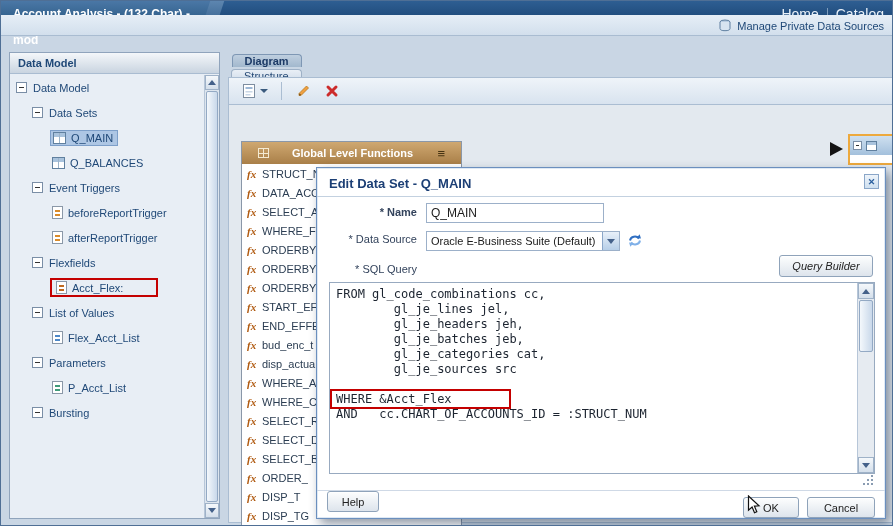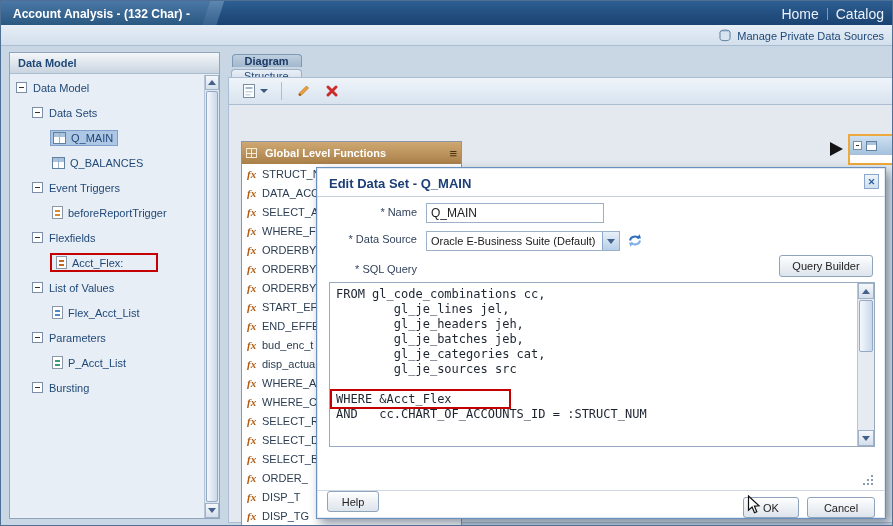--- a/index.html
+++ b/index.html
@@ -14,21 +14,21 @@
     background:linear-gradient(#4a77a6,#27567f); color:#fff; font-size:12px; font-weight:bold;
     line-height:26px; padding-left:12px; }
   .title-tab::after { content:""; position:absolute; right:-7px; top:0; width:14px; height:26px;
     background:linear-gradient(#5d86b0,#335f8a); transform:skewX(-18deg); }
   .top-links { position:absolute; right:10px; top:0; height:26px; display:flex; align-items:center; gap:8px;
     color:#e9f1f9; font-size:14px; }
   .top-links a { color:#e9f1f9; text-decoration:none; cursor:pointer; }
   .vsep { width:1px; height:12px; background:#7d9cbc; }
 
   
-  .subbar { position:absolute; left:0; top:24px; width:893px; height:21px;
+  .subbar { position:absolute; left:0; top:14px; width:893px; height:21px;
     background:linear-gradient(#e6eef6,#d2dfec); border-bottom:1px solid #a9bcd1; }
   .manage-link { position:absolute; right:10px; top:0; height:21px; display:flex; align-items:center; gap:5px;
     color:#1f4877; font-size:11px; cursor:pointer; }
 
   
   .sidebar { position:absolute; left:8px; top:51px; width:211px; height:467px;
     background:#e8eef5; border:1px solid #90a4bc; }
   .sidebar-header { height:21px; background:linear-gradient(#f4f7fa,#c9d4e0);
     border-bottom:1px solid #a9bcd1; color:#1f4877; font-weight:bold; font-size:11px;
     line-height:21px; padding-left:8px; }
@@ -69,21 +69,21 @@
   .tb-btn { display:flex; align-items:center; gap:2px; padding:2px 3px; border:1px solid transparent; border-radius:2px; cursor:pointer; }
   .chev { width:0; height:0; border-left:4px solid transparent; border-right:4px solid transparent; border-top:4px solid #3a5a7e; }
   .tb-sep { width:1px; height:18px; background:#aabdd2; margin:0 3px; }
   .canvas { position:absolute; left:227px; top:104px; width:666px; height:418px;
     background:#e3e9ef; border:1px solid #aabdd2; border-top:none; }
 
   
   .gl-panel { position:absolute; left:240px; top:140px; width:221px; z-index:4;
     border:1px solid #8a97a8; background:#fff; }
   .gl-header { height:22px; background:linear-gradient(#cfa871,#a97f48); display:flex; align-items:center;
-    padding:0 4px; gap:8px; color:#fff; font-size:11px; font-weight:bold;justify-content:center; }
+    padding:0 16px; gap:23px; color:#fff; font-size:11px; font-weight:bold;justify-content:center; }
   .glgrid { width:11px; height:10px; border:1px solid #f4ead2; flex:none;
     background:linear-gradient(to right, transparent 4px, #f4ead2 4px, #f4ead2 5px, transparent 5px),
                linear-gradient(to bottom, transparent 4px, #f4ead2 4px, #f4ead2 5px, transparent 5px); }
   .gl-title { flex:1; white-space:nowrap; overflow:hidden; }
   .gl-menu { color:#463312; font-size:13px; font-weight:bold; cursor:pointer; line-height:1; }
   .fxrow { height:19px; display:flex; align-items:center; padding-left:5px; font-size:11px; color:#2b3d52;
     white-space:nowrap; cursor:pointer; }
   .fx { font-family:"Liberation Serif", serif; font-style:italic; font-weight:bold; color:#b05a10;
     font-size:11px; width:15px; flex:none; }
 
@@ -111,40 +111,40 @@
   .tinput { position:absolute; left:109px; width:178px; height:20px; border:1px solid #9cb0c9;
     font-family:"Liberation Sans", sans-serif; font-size:12px; color:#1a1a1a; padding:0 4px; background:#fff; }
   .fselect { position:absolute; left:109px; width:194px; height:20px; border:1px solid #9cb0c9; background:#fff;
     display:flex; align-items:center; cursor:pointer; }
   .fselect .val { flex:1; font-size:11px; color:#1a1a1a; padding-left:4px; white-space:nowrap; overflow:hidden; }
   .fselect .sel-btn { width:17px; height:100%; border-left:1px solid #8aa6c8;
     background:linear-gradient(#e8f0f9,#b7cfe8); display:flex; align-items:center; justify-content:center; }
   .btn { display:flex; align-items:center; justify-content:center; height:21px;
     background:linear-gradient(#fdfefe,#dde4ec); border:1px solid #8fa3ba; border-radius:3px;
     font-size:11px; color:#222; cursor:pointer; box-shadow:inset 0 1px 0 #fff; }
-  .textarea { position:absolute; left:12px; top:114px; width:546px; height:165px;
+  .textarea { position:absolute; left:12px; top:114px; width:546px; height:192px;
     border:1px solid #98aac0; background:#fff; overflow:hidden; }
   .sqlbody { position:absolute; left:0; top:0; right:17px; bottom:0; padding:4px 4px 4px 6px; }
   .sqlline { font-family:"DejaVu Sans Mono", monospace; font-size:12px; line-height:15px;
     min-height:15px; white-space:pre; color:#1c2430; }
   .ta-scroll { position:absolute; right:0; top:0; bottom:0; width:17px; background:#e6ebf1; border-left:1px solid #b7c6d8; }
   .ta-btn { position:absolute; left:0; width:16px; height:16px; background:linear-gradient(#f5f8fb,#d4dfeb);
     border:1px solid #9fb2c8; display:flex; align-items:center; justify-content:center; cursor:pointer; }
   .ta-thumb { position:absolute; left:1px; right:1px; top:17px; height:52px;
     background:linear-gradient(90deg,#f4f8fc,#c9d8ea); border:1px solid #93a9c4; border-radius:2px; cursor:pointer; }
   .sql-redbox { position:absolute; left:13px; top:221px; width:181px; height:20px;
     border:2px solid #c40000; pointer-events:none; }
   .grip { position:absolute; left:546px; top:306px; width:12px; height:12px; }
   .grip::before { content:""; position:absolute; left:0; top:9px; width:2px; height:2px; background:#8a9cb2;
     box-shadow:4px 0 #8a9cb2, 8px 0 #8a9cb2, 4px -4px #8a9cb2, 8px -4px #8a9cb2, 8px -8px #8a9cb2; }
   .ftr-sep { position:absolute; left:0; top:322px; width:100%; border-top:1px solid #cfd9e6; }
   .btn-help { position:absolute; left:10px; top:323px; width:52px; }
   .btn-ok { position:absolute; right:86px; top:329px; width:56px; }
   .btn-cancel { position:absolute; right:10px; top:329px; width:68px; }
-  .btn-qb { position:absolute; right:12px; top:87px; width:94px; height:22px; }
+  .btn-qb { position:absolute; right:12px; top:87px; width:94px; height:22px;font-style:italic; }
 
   .cursor { position:absolute; left:746px; top:494px; z-index:100; pointer-events:none; }
 </style>
 </head>
 <body>
 
 <div id="app">
 
   <header class="topbar">
     <div class="title-tab">Account Analysis - (132 Char) -mod</div>
@@ -195,20 +195,26 @@
       <div class="trow pl1">
         <span class="exp">
             <span class="exp-h"></span>
           </span>
         <span>Event Triggers</span>
       </div>
       <div class="trow pl2">
         <span class="sel-wrap">
           <span class="pg pg-tr"></span>
           <span>beforeReportTrigger</span>
+        </span>
+      </div>
+      <div class="trow pl2">
+        <span class="sel-wrap">
+          <span class="pg pg-tr"></span>
+          <span>afterReportTrigger</span>
         </span>
       </div>
       <div class="trow pl1">
         <span class="exp">
             <span class="exp-h"></span>
           </span>
         <span>Flexfields</span>
       </div>
       <div class="trow pl2 redbox">
         <span class="sel-wrap">
@@ -391,21 +397,21 @@
       <span class="mini-exp"></span>
       <span class="mini-grid"></span>
     </div>
   </div>
 
   <div class="dialog">
     <div class="dlg-title">Edit Data Set - Q_MAIN</div>
     <div class="dlg-close">✕</div>
     <div class="dlg-sep"></div>
 
-    <div class="flabel" style="top:38px; left:0;">
+    <div class="flabel" style="top:38px; left:0;font-weight:bold;">
       <span class="req">*</span><span>Name</span>
     </div>
     <input class="tinput" style="top: 35px;" value="Q_MAIN">
 
     <div class="flabel" style="top:65px; left:0;">
       <span class="req">*</span><span>Data Source</span>
     </div>
     <div class="fselect" style="top:63px;">
       <span class="val">Oracle E-Business Suite (Default)</span>
       <span class="sel-btn">

